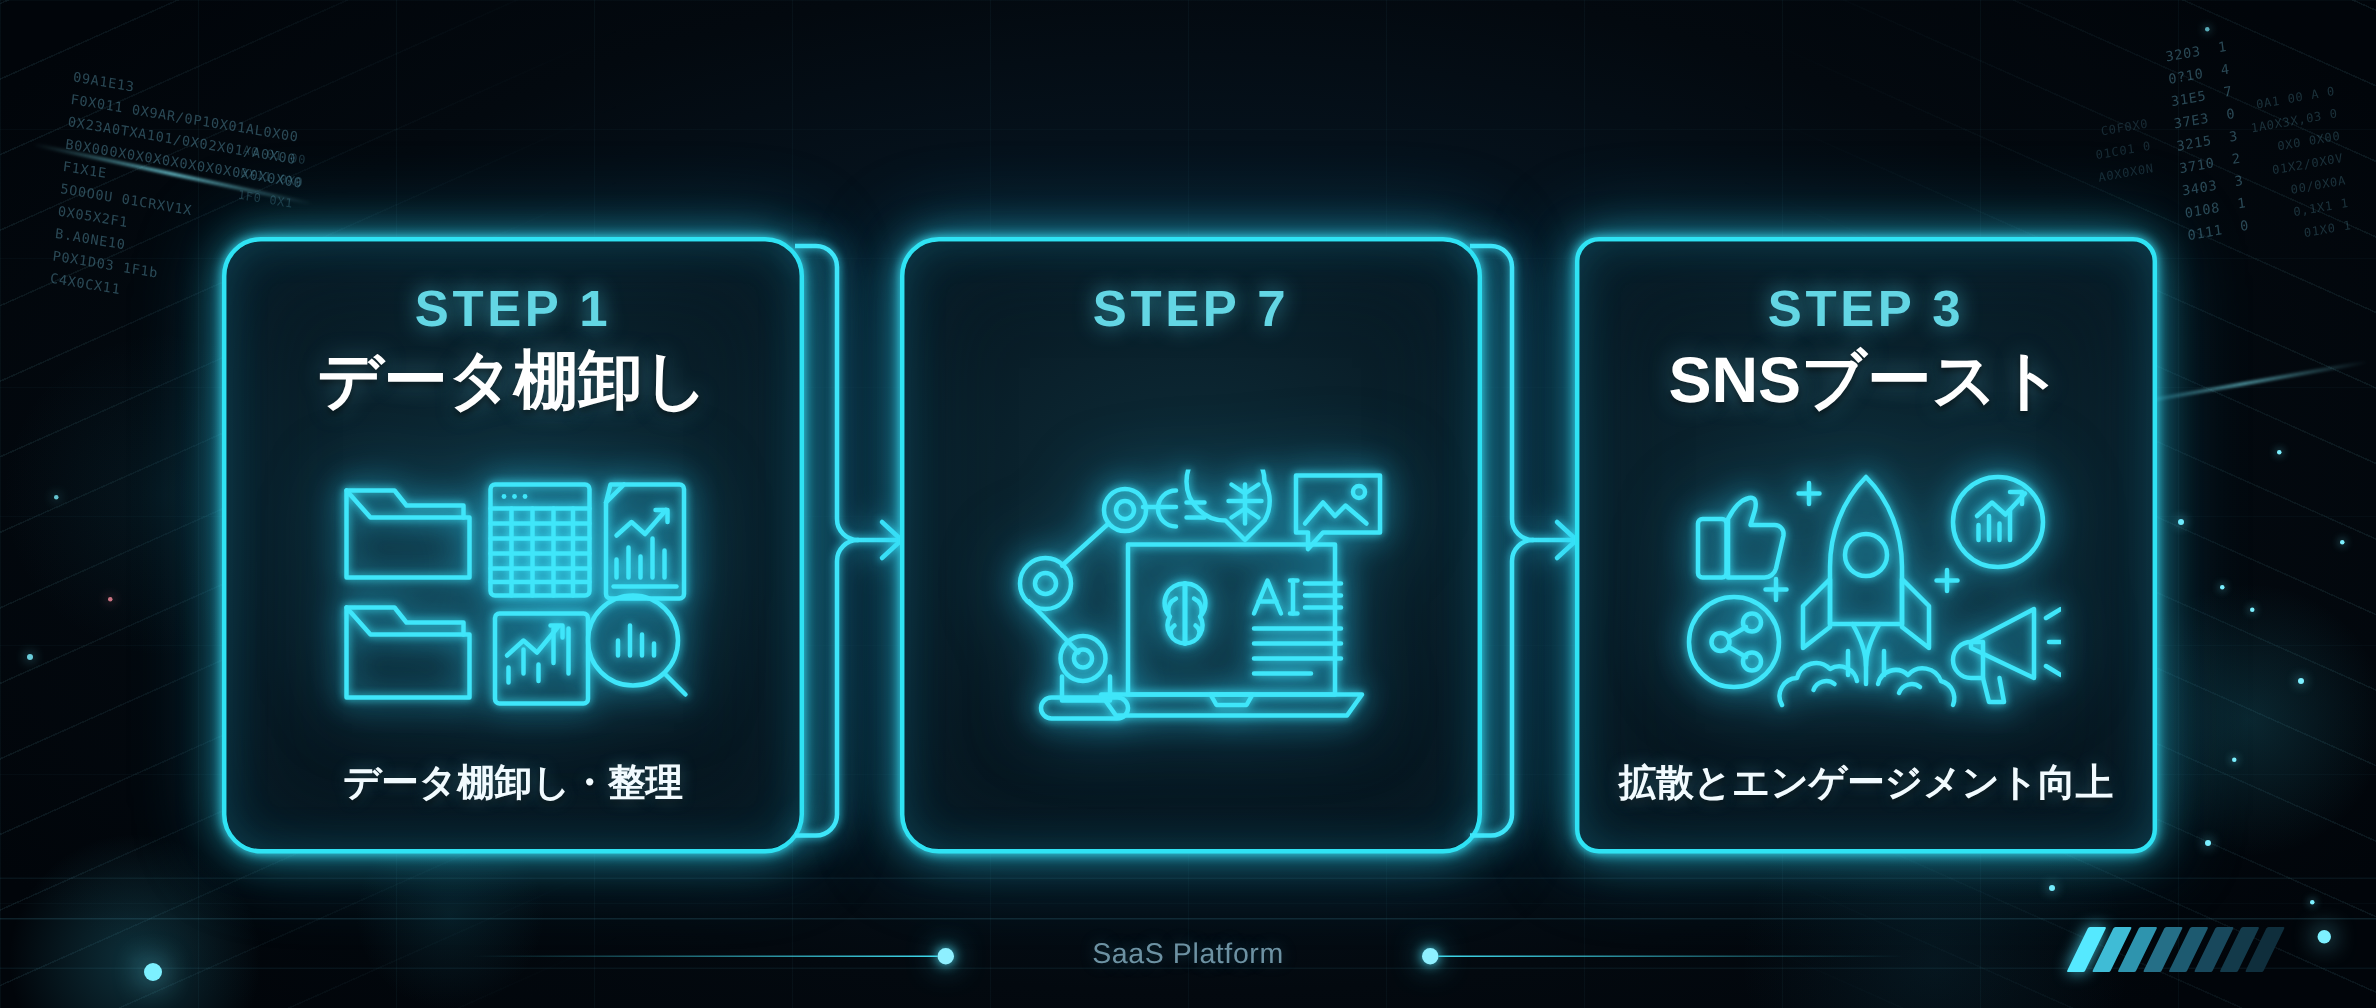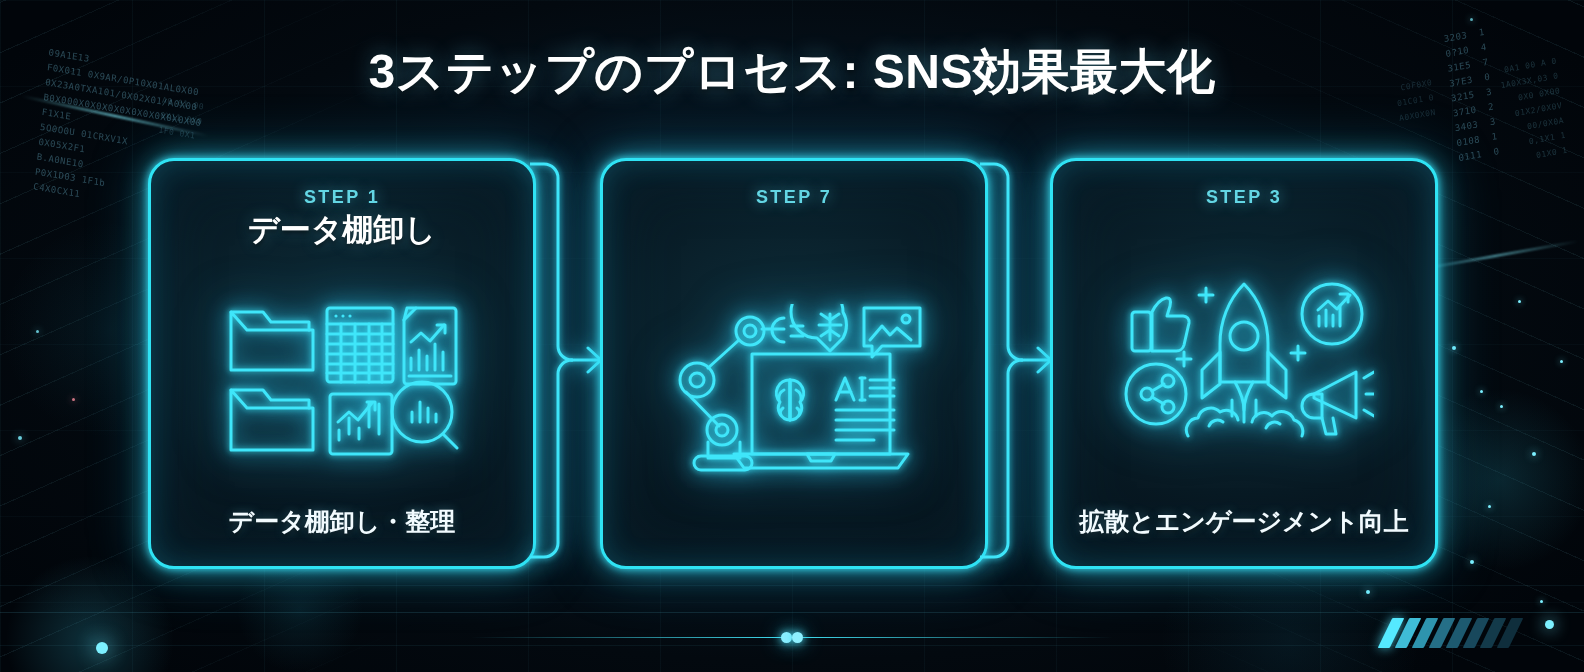--- a/index.html
+++ b/index.html
@@ -77,25 +77,25 @@
     box-shadow:
       0 0 8px rgba(60,230,250,.95),
       0 0 26px rgba(45,215,245,.55),
       0 0 58px rgba(35,190,230,.35),
       inset 0 0 28px rgba(35,180,215,.22),
       inset 0 0 70px rgba(10,60,80,.45);
     display:flex;flex-direction:column;align-items:center;
   }
   #card1{left:148px;}
   #card2{left:600px;}
-  #card3{left:1050px;}
-
-  .step-label{margin-top:26px;font-size:18px;font-weight:700;letter-spacing:2.4px;
+  #card3{left:1050px;border-radius:16px;}
+
+  .step-label{margin-top:26px;font-size:34px;font-weight:700;letter-spacing:2.4px;
     color:#63d6e4;text-shadow:0 0 14px rgba(80,215,240,.65);}
-  .card-title{margin-top:6px;font-size:31px;font-weight:700;color:#fff;letter-spacing:0px;
+  .card-title{margin-top:6px;font-size:43px;font-weight:700;color:#fff;letter-spacing:0px;
     text-shadow:0 0 16px rgba(120,225,255,.35), 0 2px 5px rgba(0,0,0,.8);line-height:1.05;}
   .icon-wrap{flex:1;display:flex;align-items:center;justify-content:center;width:100%;
     margin-top:4px;}
   .icon-wrap svg{filter:drop-shadow(0 0 3px rgba(60,230,250,.95)) drop-shadow(0 0 10px rgba(45,210,245,.75)) drop-shadow(0 0 22px rgba(35,180,225,.5));}
   .card-sub{margin-bottom:28px;font-size:25px;font-weight:700;color:#f2fbff;
     text-shadow:0 0 10px rgba(120,220,255,.35), 0 2px 4px rgba(0,0,0,.85);}
 
   
   .connector{position:absolute;top:158px;height:405px;width:78px;}
   #conn1{left:530px;}
@@ -186,21 +186,20 @@
     <span class="p" style="left:1560px;top:360px;width:3px;height:3px;box-shadow:0 0 6px #6fe8ff;"></span>
     <span class="p" style="left:1470px;top:18px;width:3px;height:3px;box-shadow:0 0 6px #6fe8ff;opacity:.7;"></span>
     <span class="p" style="left:1545px;top:620px;width:9px;height:9px;box-shadow:0 0 16px #6fe8ff;"></span>
     <span class="p" style="left:96px;top:642px;width:12px;height:12px;box-shadow:0 0 20px #6fe8ff;"></span>
     <span class="p" style="left:36px;top:330px;width:3px;height:3px;box-shadow:0 0 7px #6fe8ff;opacity:.8;"></span>
     <span class="p" style="left:72px;top:398px;width:3px;height:3px;background:#ff8fa0;box-shadow:0 0 7px #ff8fa0;opacity:.8;"></span>
     <span class="p" style="left:18px;top:436px;width:4px;height:4px;box-shadow:0 0 8px #6fe8ff;opacity:.85;"></span>
     <span class="p" style="left:1480px;top:390px;width:3px;height:3px;box-shadow:0 0 6px #6fe8ff;"></span>
   </div>
 
-  <div class="title">3ステップのプロセス: SNS効果最大化</div>
 
   <div class="card" id="card1">
     <div class="step-label">STEP 1</div>
     <div class="card-title">データ棚卸し</div>
     <div class="icon-wrap">
       <svg width="250" height="168" viewBox="0 0 250 168" fill="none" stroke="#3fe6fa" stroke-width="3" stroke-linecap="round" stroke-linejoin="round">
 
         <g>
           <path d="M14 18 h32 l8 10 h38 v8"></path>
           <path d="M14 18 v58 h82 V36 H30 z"></path>
@@ -324,20 +323,21 @@
       <path d="M0 399 h14 a14 14 0 0 0 14 -14 V216 a14 14 0 0 1 14 -14"></path>
       <g>
         <path d="M42 202 h28"></path>
         <path d="M58 190 l13 12 l-13 12"></path>
       </g>
     </svg>
   </div>
 
   <div class="card" id="card3">
     <div class="step-label">STEP 3</div>
+    <div class="card-title">SNSブースト</div>
     <div class="icon-wrap">
       <svg width="260" height="170" viewBox="0 0 260 170" fill="none" stroke="#3fe6fa" stroke-width="3" stroke-linecap="round" stroke-linejoin="round">
 
         <g>
           <path d="M130 10 c16 16 24 38 24 60 v38 h-48 V70 c0 -22 8 -44 24 -60 z"></path>
           <circle cx="130" cy="62" r="14"></circle>
           <path d="M106 78 l-18 18 v28 l18 -14 z"></path>
           <path d="M154 78 l18 18 v28 l-18 -14 z"></path>
           <path d="M121 108 q9 16 9 28 q0 -12 9 -28"></path>
           <path d="M118 126 v16 M130 130 v18 M142 126 v16"></path>
@@ -383,20 +383,21 @@
           <path d="M184 72 v14 M177 79 h14"></path>
         </g>
       </svg>
     </div>
     <div class="card-sub">拡散とエンゲージメント向上</div>
   </div>
 
   <div class="footer">
     <div class="f-line"></div>
     <div class="f-dot"></div>
+    <div class="f-text">SaaS Platform</div>
     <div class="f-dot"></div>
     <div class="f-line r"></div>
   </div>
 
   <div class="stripes">
     <i style="background:#55e9ff;box-shadow:0 0 10px rgba(80,230,255,.8);"></i>
     <i style="background:#3fbcd6;"></i>
     <i style="background:#2e94ae;"></i>
     <i style="background:#256f87;"></i>
     <i style="background:#1d5a70;"></i>

